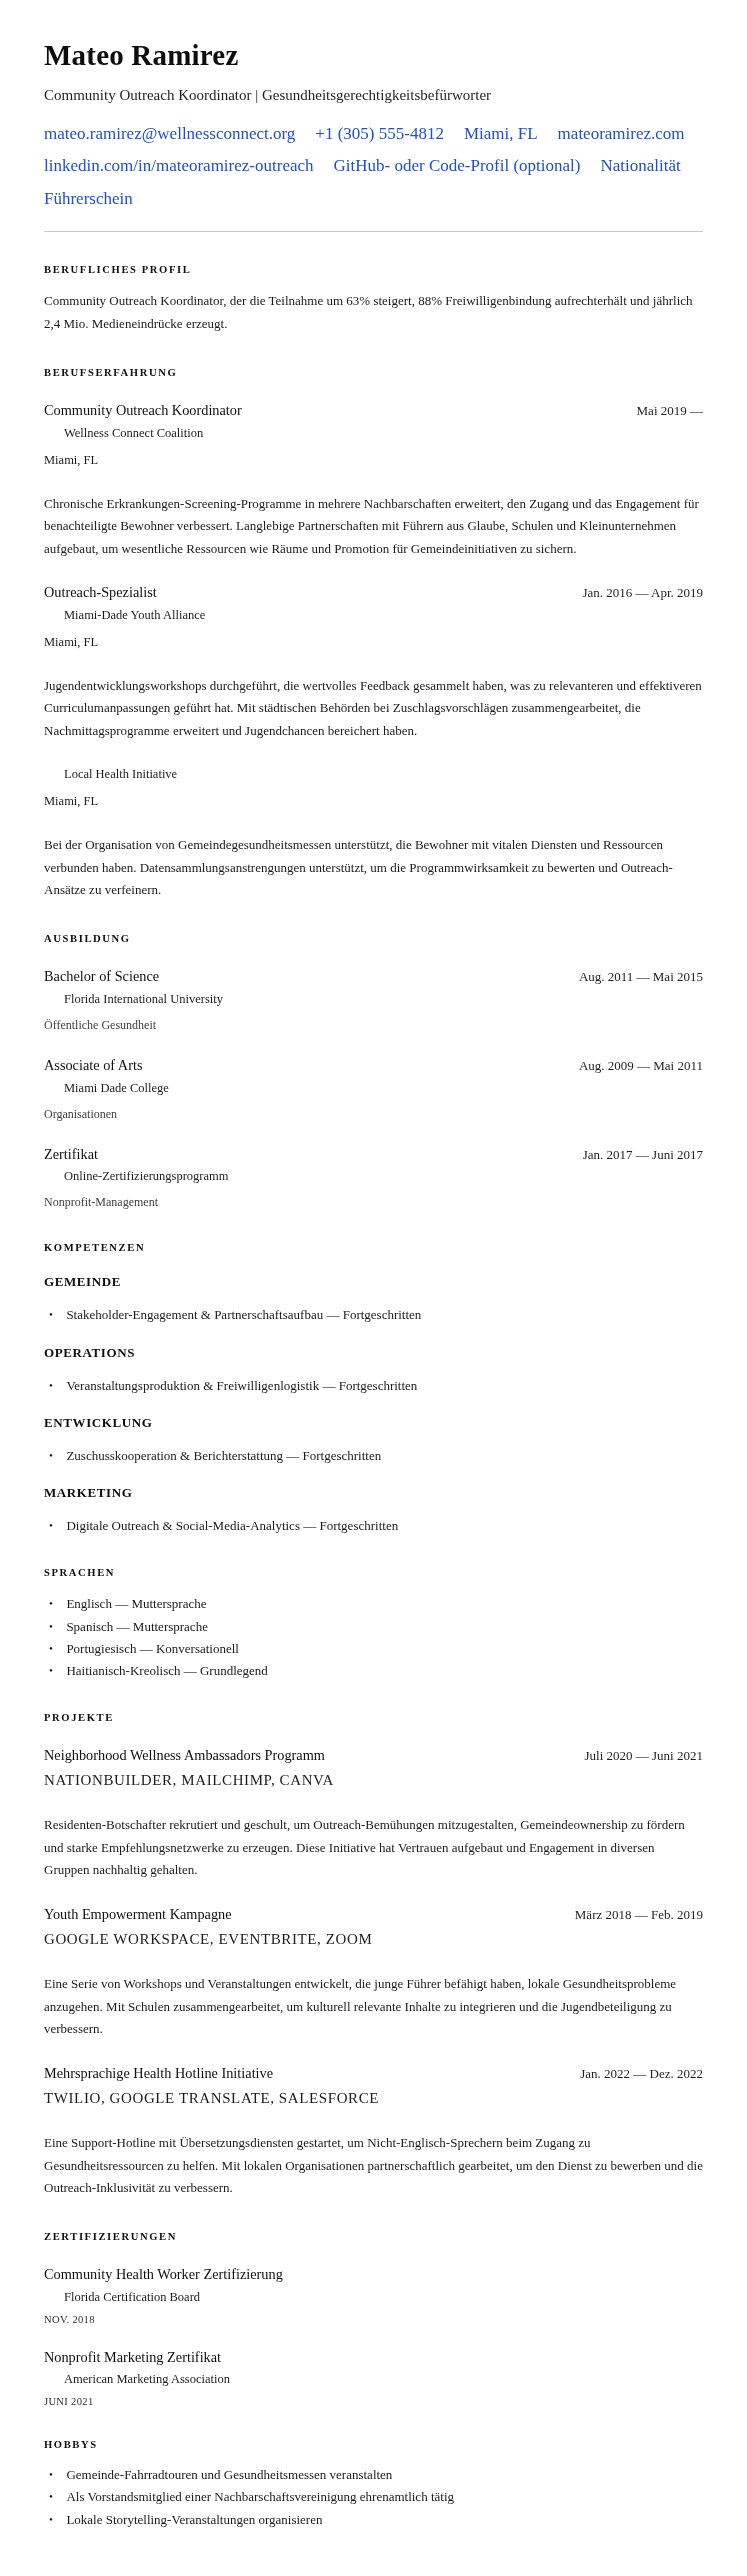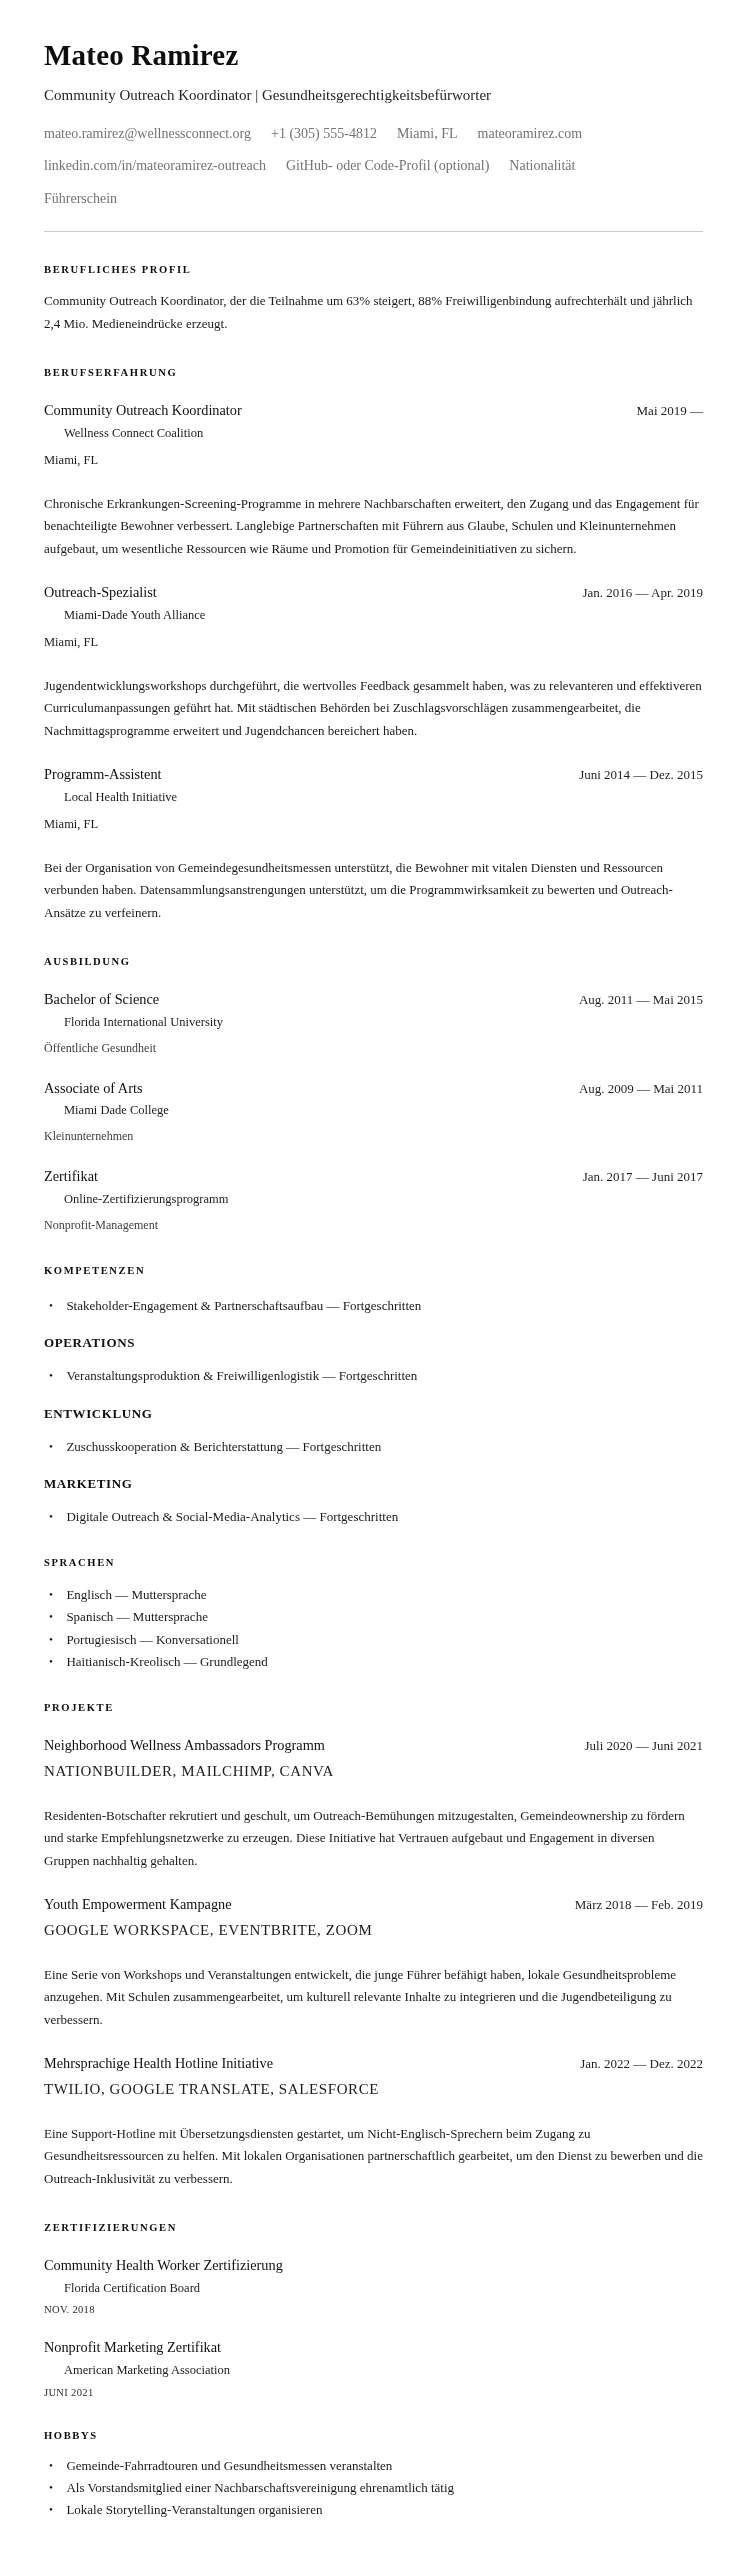--- a/index.html
+++ b/index.html
@@ -23,21 +23,21 @@
     line-height: 1.1;
     margin: 0;
     color: #0d0d0d;
     letter-spacing: 0.2px;
   }
   .tagline {
     font-size: 15px;
     margin-top: 15px;
     color: #1f1f1f;
   }
-  .contact { margin-top: 21px; font-size: 14px; color: #737373; text-align: center; }
+  .contact { margin-top: 21px; font-size: 17px; color: #1d4ed8; text-align: center; }
   .contact-row {
     display: flex;
     column-gap: 20px;
     line-height: 17.4px;
     margin-bottom: 15px;
     white-space: nowrap;
   }
   .contact-row:last-child { margin-bottom: 0; }
   .divider {
     border: none;
@@ -165,24 +165,20 @@
       <div class="entry-head">
         <span class="entry-title">Outreach-Spezialist</span>
         <span class="entry-date">Jan. 2016 — Apr. 2019</span>
       </div>
       <div class="entry-sub">Miami-Dade Youth Alliance</div>
       <div class="entry-loc">Miami, FL</div>
       <p class="body-text entry-desc">Jugendentwicklungsworkshops durchgeführt, die wertvolles Feedback gesammelt haben, was zu relevanteren und effektiveren Curriculumanpassungen geführt hat. Mit städtischen Behörden bei Zuschlagsvorschlägen zusammengearbeitet, die Nachmittagsprogramme erweitert und Jugendchancen bereichert haben.</p>
     </div>
 
     <div class="entry">
-      <div class="entry-head">
-        <span class="entry-title">Programm-Assistent</span>
-        <span class="entry-date">Juni 2014 — Dez. 2015</span>
-      </div>
       <div class="entry-sub">Local Health Initiative</div>
       <div class="entry-loc">Miami, FL</div>
       <p class="body-text entry-desc">Bei der Organisation von Gemeindegesundheitsmessen unterstützt, die Bewohner mit vitalen Diensten und Ressourcen verbunden haben. Datensammlungsanstrengungen unterstützt, um die Programmwirksamkeit zu bewerten und Outreach-Ansätze zu verfeinern.</p>
     </div>
   </section>
 
   <section>
     <h2 class="section-title">AUSBILDUNG</h2>
 
     <div class="entry">
@@ -193,37 +189,38 @@
       <div class="entry-sub">Florida International University</div>
       <div class="entry-field">Öffentliche Gesundheit</div>
     </div>
 
     <div class="entry">
       <div class="entry-head">
         <span class="entry-title">Associate of Arts</span>
         <span class="entry-date">Aug. 2009 — Mai 2011</span>
       </div>
       <div class="entry-sub">Miami Dade College</div>
-      <div class="entry-field">Kleinunternehmen</div>
+      <div class="entry-field">Organisationen</div>
     </div>
 
     <div class="entry">
       <div class="entry-head">
         <span class="entry-title">Zertifikat</span>
         <span class="entry-date">Jan. 2017 — Juni 2017</span>
       </div>
       <div class="entry-sub">Online-Zertifizierungsprogramm</div>
       <div class="entry-field">Nonprofit-Management</div>
     </div>
   </section>
 
   <section>
     <h2 class="section-title">KOMPETENZEN</h2>
 
     <div class="skill-group">
+      <div class="skill-label">GEMEINDE</div>
       <ul class="bullets">
         <li>Stakeholder-Engagement &amp; Partnerschaftsaufbau — Fortgeschritten</li>
       </ul>
     </div>
 
     <div class="skill-group">
       <div class="skill-label">OPERATIONS</div>
       <ul class="bullets">
         <li>Veranstaltungsproduktion &amp; Freiwilligenlogistik — Fortgeschritten</li>
       </ul>

